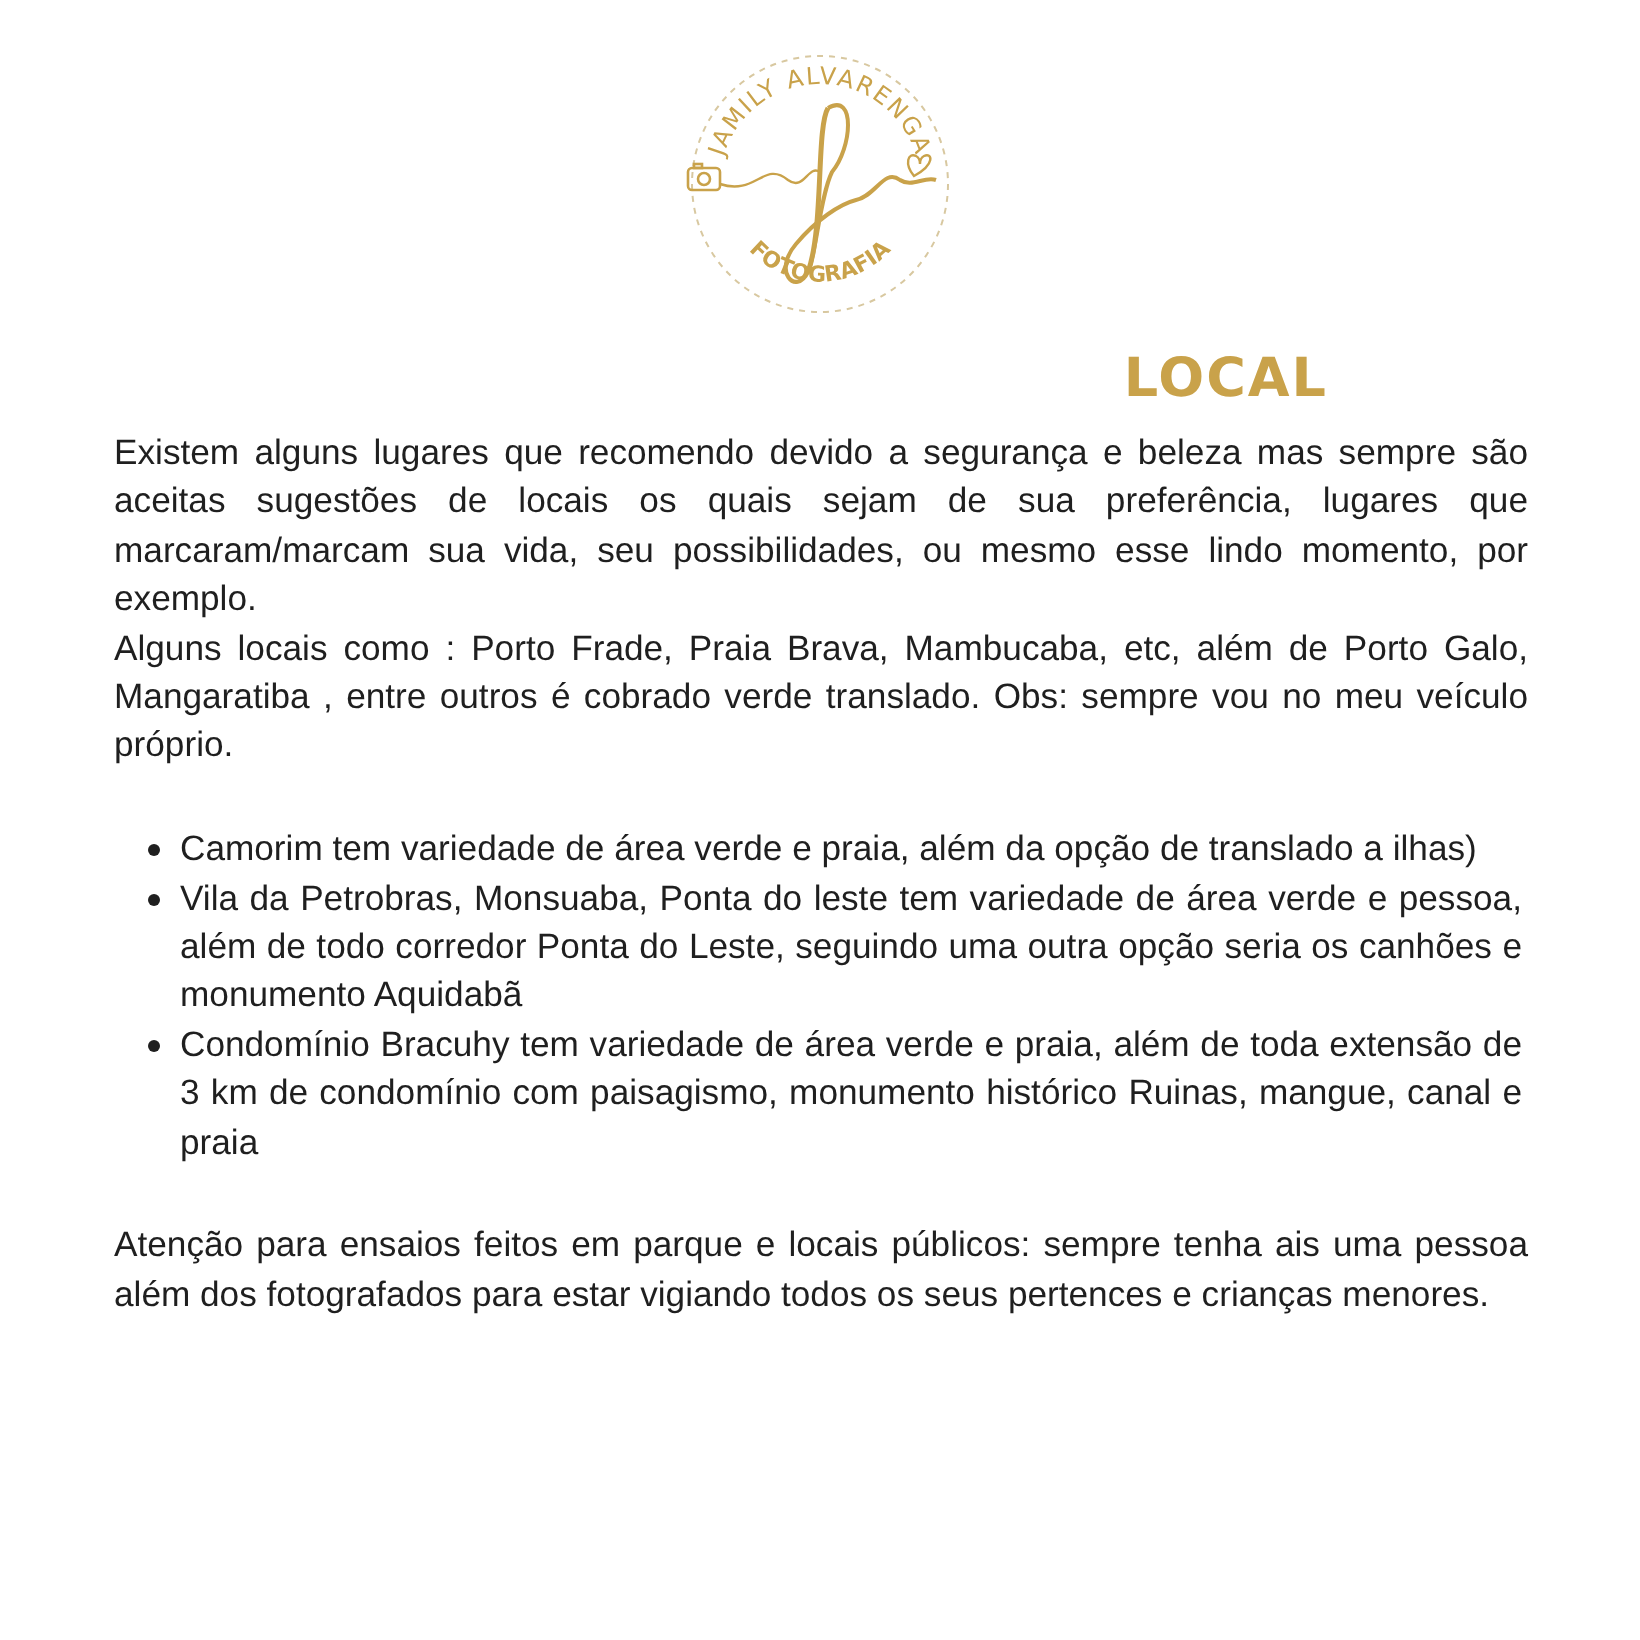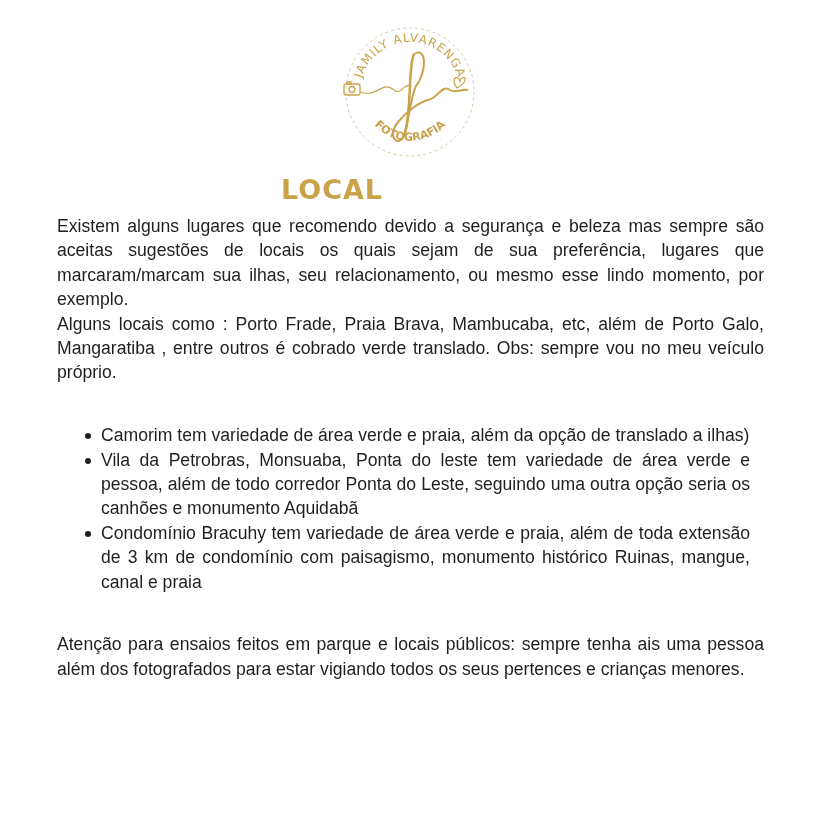--- a/index.html
+++ b/index.html
@@ -1,22 +1,22 @@
 <!DOCTYPE html>
 <html><head>
 <meta charset="utf-8">
 <style>
   html, body { margin:0; padding:0; background:#ffffff; }
   body { width:820px; height:820px; position:relative; overflow:hidden; font-family:"Liberation Sans", sans-serif; color:#1f1f1f; }
   .logo { position:absolute; left:338px; top:24px; width:144px; height:136px; }
-  .heading { position:absolute; left:0; top:174px; width:664px; text-align:center; font-family:"DejaVu Sans", sans-serif; font-weight:bold; font-size:27px; letter-spacing:1px; color:#c9a24a; }
+  .heading { position:absolute; left:0; top:174px; width:664px; text-align:right; font-family:"DejaVu Sans", sans-serif; font-weight:bold; font-size:27px; letter-spacing:1px; color:#c9a24a; }
   .content { position:absolute; left:57px; top:214px; width:707px; font-size:17.6px; line-height:24.4px; }
   .content p { margin:0; text-align:justify; }
   .spacer { height:24.4px; }
-  ul.bullets { margin:14px; padding:0 0 0 30px; list-style:none; }
+  ul.bullets { margin:3px; padding:0 0 0 30px; list-style:none; }
   ul.bullets li { position:relative; text-align:justify; }
   ul.bullets li::before { content:""; position:absolute; left:-16px; top:10px; width:6px; height:6px; border-radius:50%; background:#1f1f1f; }
 </style>
 </head>
 <body>
 
 <div class="logo">
   <svg width="144" height="136" viewBox="0 0 144 136">
     <defs>
       <path id="arcTop" d="M 22 68 A 50 50 0 0 1 122 68"></path>
@@ -40,21 +40,21 @@
     <path d="M 76 30 C 90 22, 88 50, 78 62 C 72 74, 70 104, 66 112 C 60 124, 48 112, 60 98 C 70 86, 82 78, 90 76 C 100 74, 104 60, 112 66 C 118 70, 124 64, 130 66" stroke="#c9a24a" stroke-width="2" fill="none"></path>
     <path d="M 76 30 C 70 40, 74 90, 66 112" stroke="#c9a24a" stroke-width="2.5" fill="none"></path>
 
     <path d="M 119 64 C 114 58, 116 52, 120 54 C 122 55, 122 57, 122 58 C 122 57, 122 55, 124 54 C 128 52, 130 58, 119 64 Z" stroke="#c9a24a" stroke-width="1.2" fill="none"></path>
   </svg>
 </div>
 
 <div class="heading">LOCAL</div>
 
 <div class="content">
-  <p>Existem alguns lugares que recomendo devido a segurança e beleza mas sempre são aceitas sugestões de locais os quais sejam de sua preferência, lugares que marcaram/marcam sua ilhas, seu relacionamento, ou mesmo esse lindo momento, por exemplo.</p>
+  <p>Existem alguns lugares que recomendo devido a segurança e beleza mas sempre são aceitas sugestões de locais os quais sejam de sua preferência, lugares que marcaram/marcam sua vida, seu possibilidades, ou mesmo esse lindo momento, por exemplo.</p>
   <p>Alguns locais como : Porto Frade, Praia Brava, Mambucaba, etc, além de Porto Galo, Mangaratiba , entre outros é cobrado verde translado. Obs: sempre vou no meu veículo próprio.</p>
   <div class="spacer"></div>
   <ul class="bullets">
     <li>Camorim tem variedade de área verde e praia, além da opção de translado a ilhas)</li>
     <li>Vila da Petrobras, Monsuaba, Ponta do leste tem variedade de área verde e pessoa, além de todo corredor Ponta do Leste, seguindo uma outra opção seria os canhões e monumento Aquidabã</li>
     <li>Condomínio Bracuhy tem variedade de área verde e praia, além de toda extensão de 3 km de condomínio com paisagismo, monumento histórico Ruinas, mangue, canal e praia</li>
   </ul>
   <div class="spacer"></div>
   <p>Atenção para ensaios feitos em parque e locais públicos: sempre tenha ais uma pessoa além dos fotografados para estar vigiando todos os seus pertences e crianças menores.</p>
 </div>

